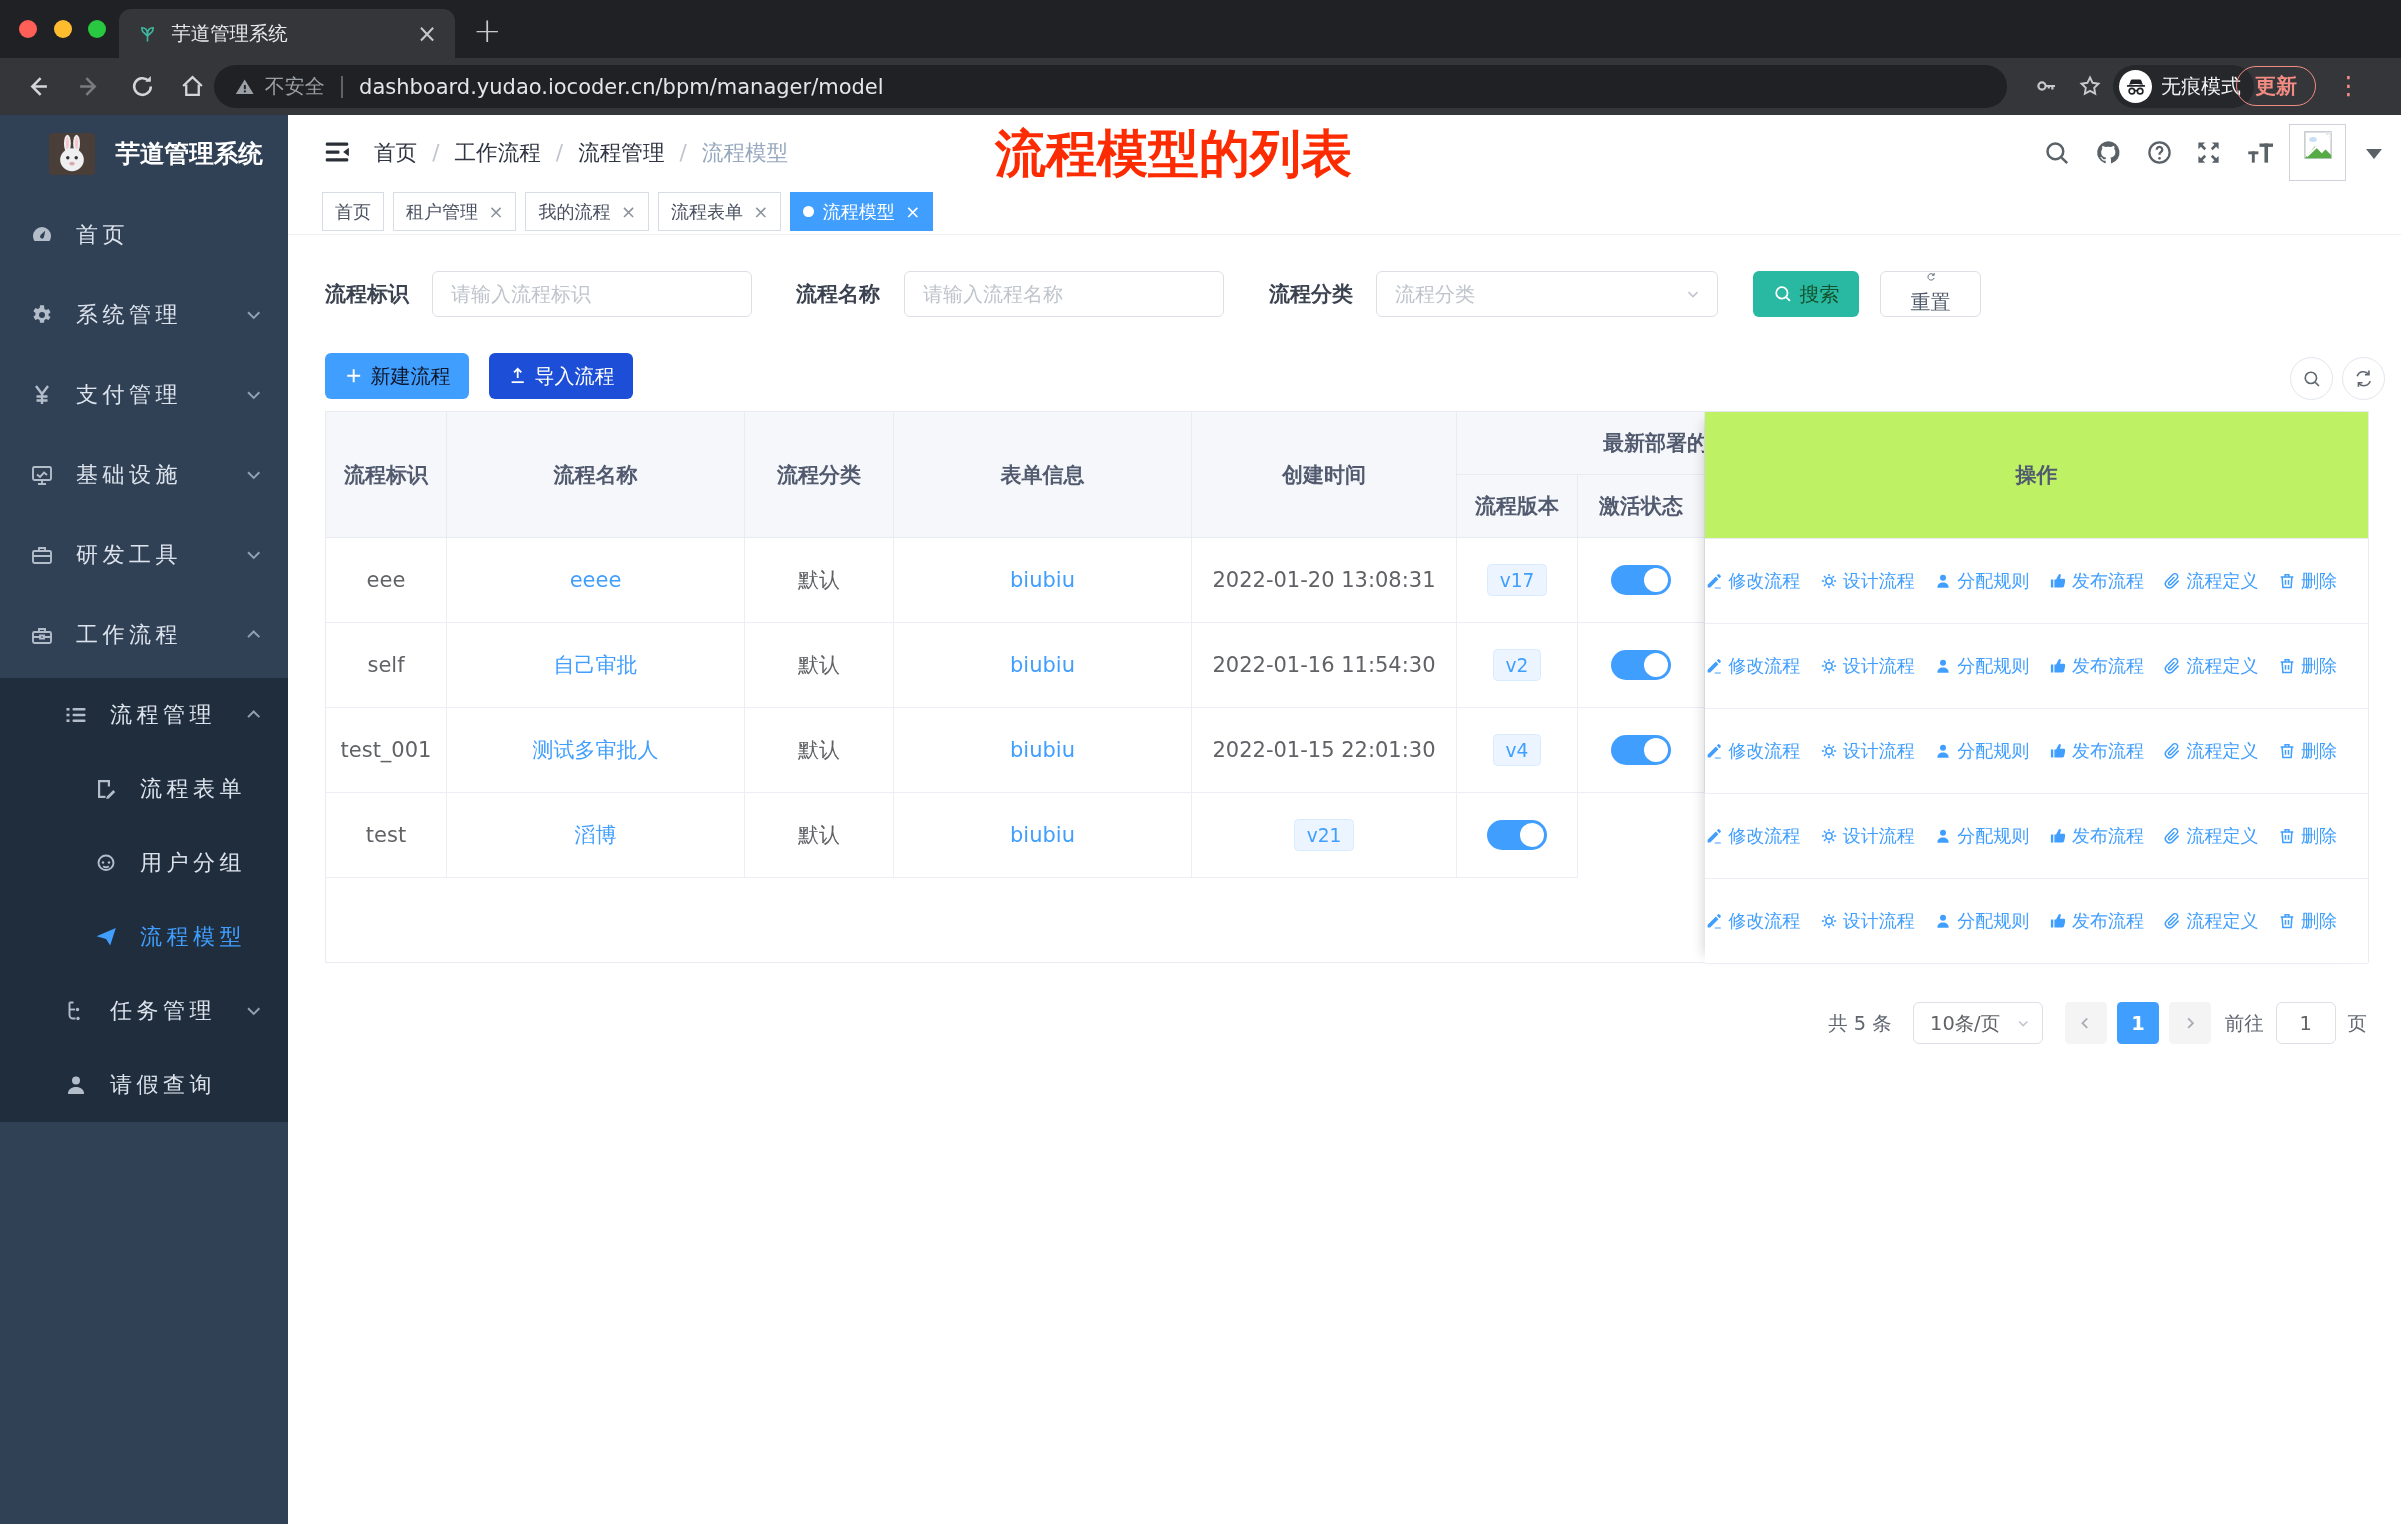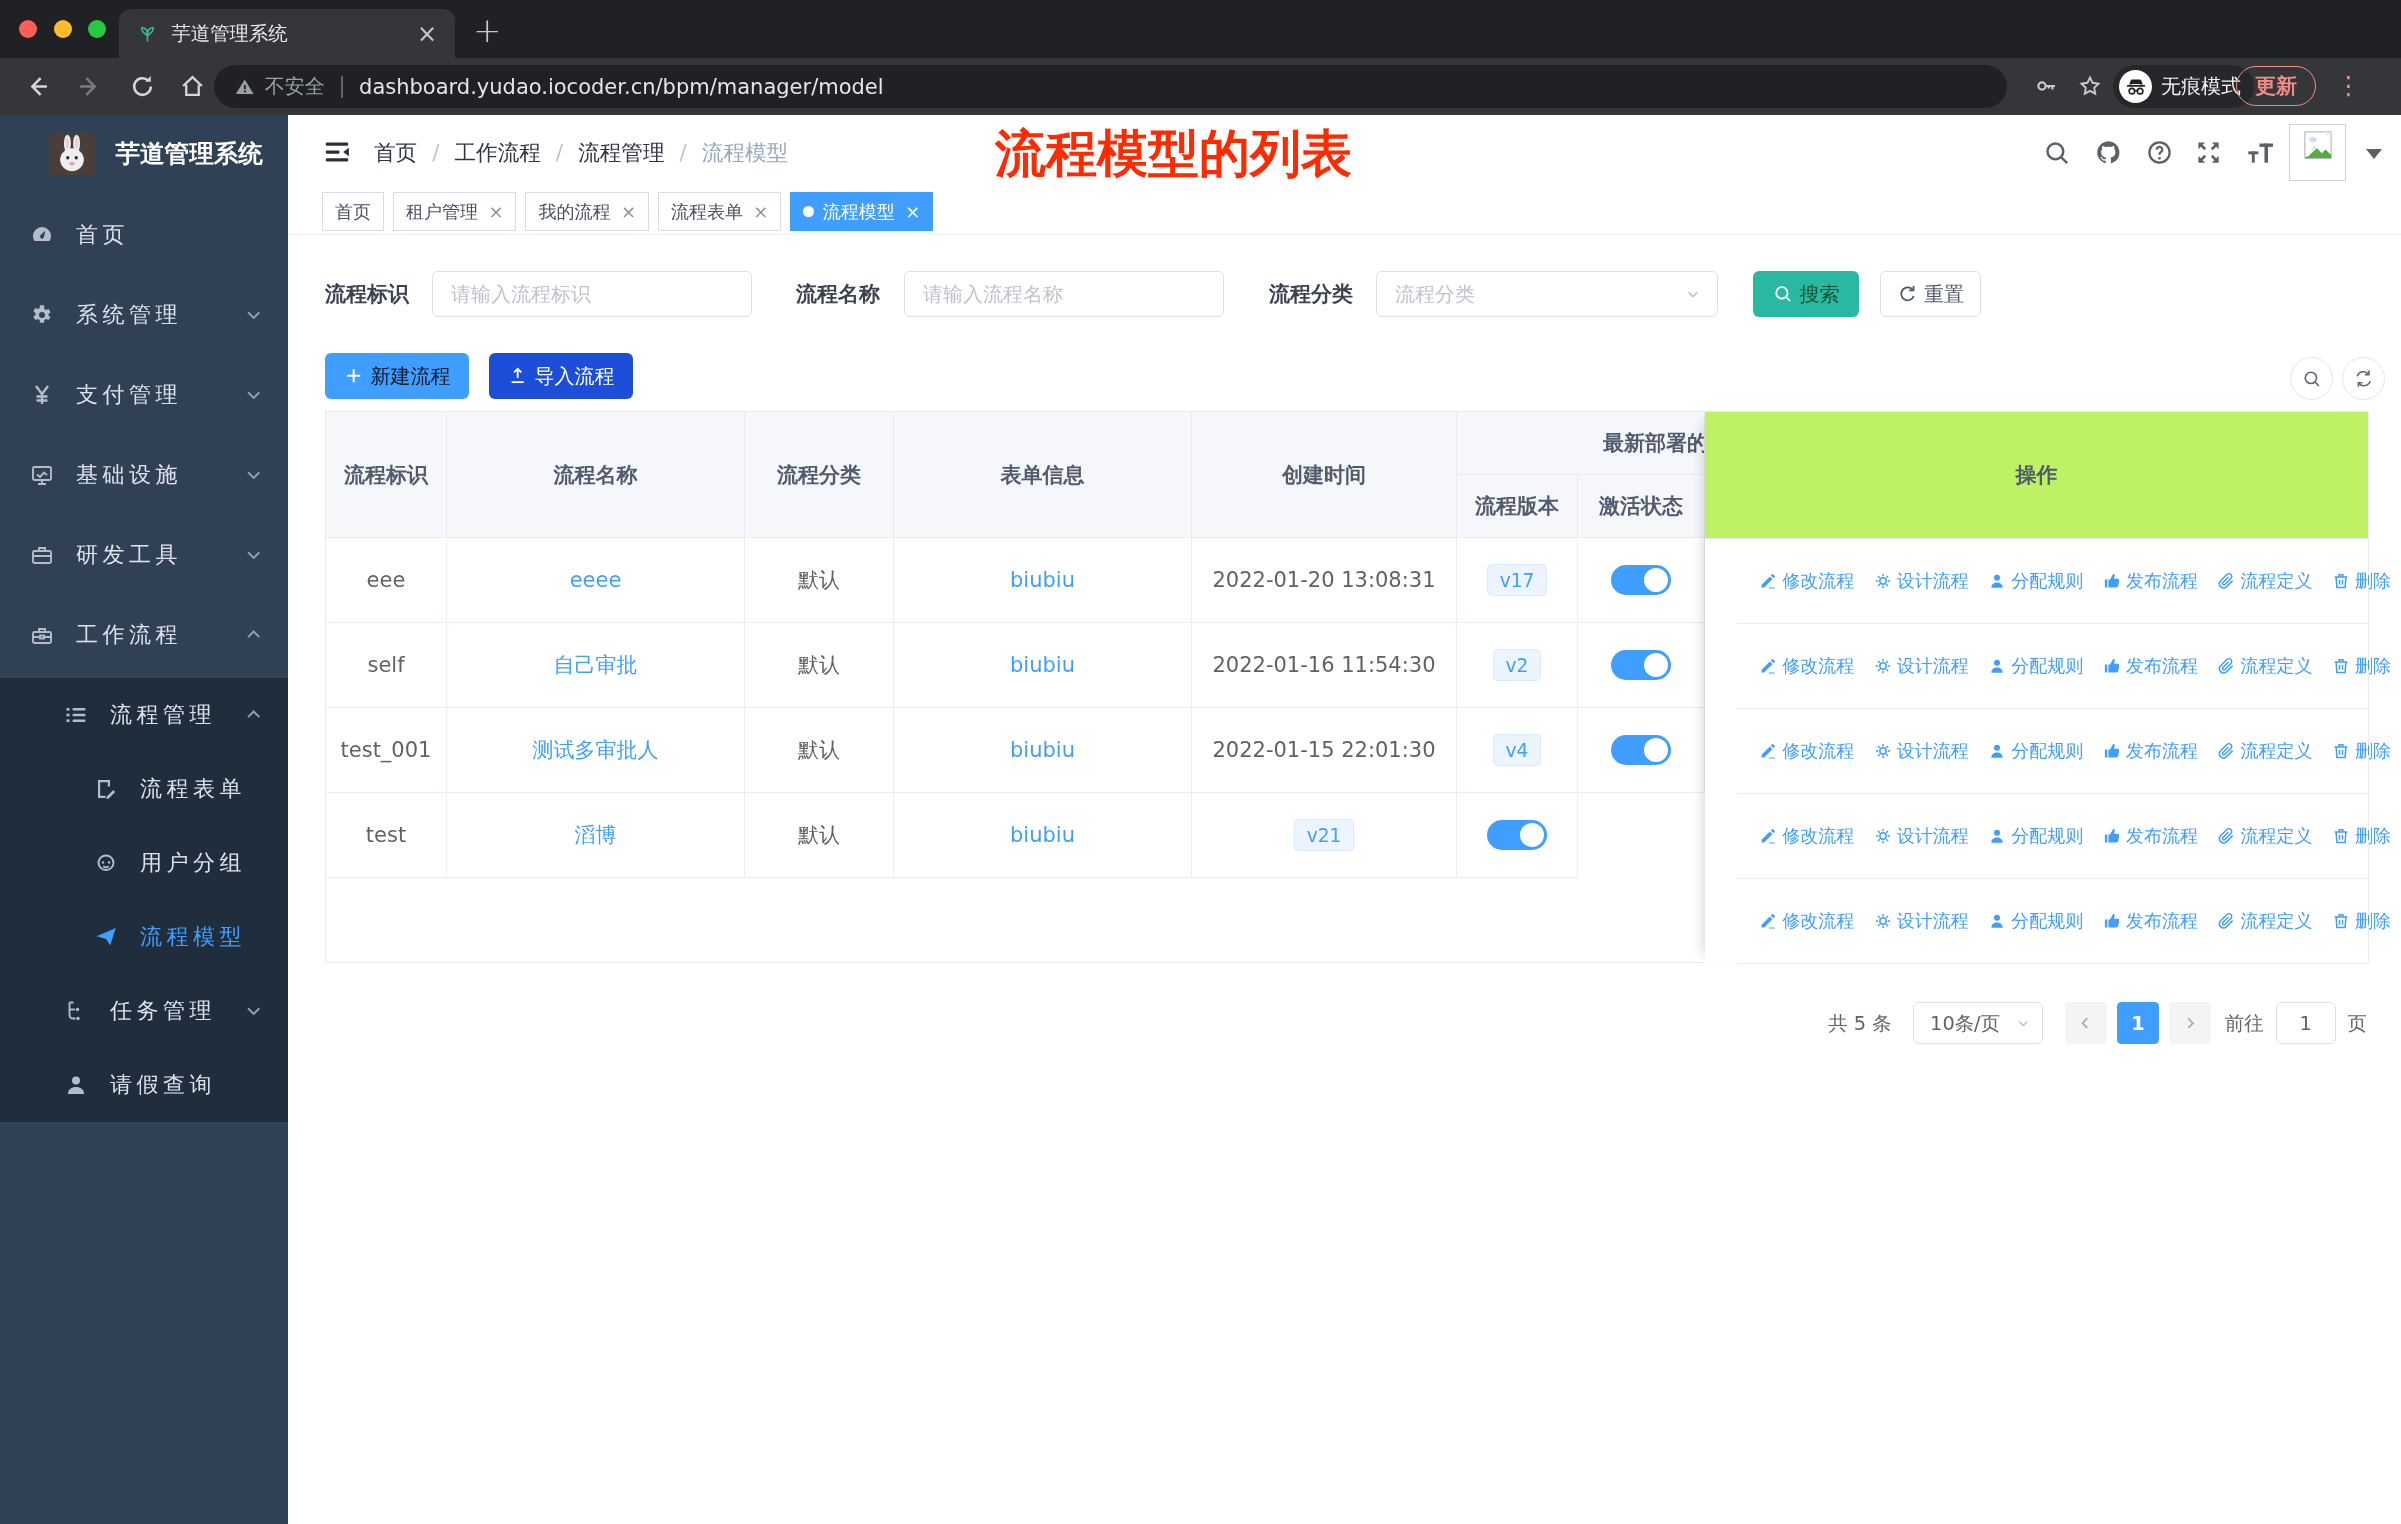--- a/index.html
+++ b/index.html
@@ -80,21 +80,21 @@
   
   .content { position: absolute; top: 235px; left: 288px; right: 0; bottom: 0; background: #fff; }
   .f-label { position: absolute; top: 36px; height: 46px; line-height: 46px; font-size: 21px; font-weight: bold; color: #3c4350; }
   .f-input { position: absolute; top: 36px; height: 46px; border: 1.5px solid #dcdfe6; border-radius: 6px; padding: 0 18px; font-size: 20px; color: #606266; background: #fff; font-family: inherit; }
   .f-input::placeholder { color: #bfc4cc; }
   .f-select { position: absolute; top: 36px; height: 46px; border: 1.5px solid #dcdfe6; border-radius: 6px; padding: 0 15px 0 18px; display: flex; align-items: center; justify-content: space-between; color: #bfc4cc; font-size: 20px; background: #fff; cursor: pointer; }
   .f-select svg { width: 18px; height: 18px; color: #c0c4cc; }
   .btn { position: absolute; top: 36px; height: 46px; border-radius: 6px; display: flex; align-items: center; justify-content: center; gap: 7.4px; font-size: 20px; cursor: pointer; border: none; font-family: inherit; }
   .btn svg { width: 19.4px; height: 19.4px; }
   .btn-search { left: 1465px; width: 106px; background: #29b8a2; color: #14532d; }
-  .btn-reset { left: 1592px; width: 101px; background: #fff; color: #4e5969; border: 1.5px solid #dcdfe6; }
+  .btn-reset { left: 1592px; width: 101px; background: #fff; color: #4e5969; border: 1.5px solid #dcdfe6; flex-direction: column; }
   .btn-create { top: 118px; left: 37px; width: 144px; background: #409eff; color: #0f172a; }
   .btn-import { top: 118px; left: 201px; width: 144px; background: #1d4ed8; color: #fff; }
   .circle-btn { position: absolute; top: 122px; width: 43px; height: 43px; border-radius: 50%; border: 1.5px solid #e2e6ec; background: #fff; color: #5f6670; display: flex; align-items: center; justify-content: center; cursor: pointer; }
   .circle-btn svg { width: 19.4px; height: 19.4px; }
 
   
   .table-wrap { position: absolute; left: 37px; top: 176px; width: 2044px; height: 552px; border: 1.5px solid #e8ebf1; }
   .tbl-left { position: absolute; left: 0; top: 0; width: 1379px; }
   .hdr-grid { display: grid; grid-template-columns: 121px 298px 149px 298px 265px 121px 127px; grid-template-rows: 63px 63px; background: #f5f7fa; }
   .hcell { border-right: 1.5px solid #e8ebf1; border-bottom: 1.5px solid #e8ebf1; display: flex; align-items: center; justify-content: center; font-size: 21px; font-weight: bold; color: #515a6e; }
@@ -102,21 +102,21 @@
   .hcell.group { grid-column: 6 / 8; overflow: hidden; justify-content: flex-start; white-space: nowrap; }
   .hcell.group span { padding-left: 146px; }
   .row-grid { display: grid; grid-template-columns: 121px 298px 149px 298px 265px 121px 127px; height: 85px; background: #fff; }
   .cell { border-right: 1.5px solid #ebeef5; border-bottom: 1.5px solid #ebeef5; display: flex; align-items: center; justify-content: center; font-size: 21px; color: #606266; overflow: hidden; }
   .cell.link { color: #409eff; cursor: pointer; }
   .badge { background: #ecf5ff; border: 1.5px solid #d9ecff; color: #409eff; border-radius: 4.5px; padding: 4.5px 12px; font-size: 18.6px; }
   .switch { width: 60px; height: 30px; border-radius: 15px; background: #409eff; position: relative; cursor: pointer; }
   .switch .knob { position: absolute; right: 3px; top: 3px; width: 24px; height: 24px; border-radius: 50%; background: #fff; }
   .op-panel { position: absolute; left: 1379px; top: 0; width: 663px; background: #fff; box-shadow: -10.4px 0 12px -9px rgba(0,0,0,0.18); }
   .op-head { height: 127px; background: #bef264; border-bottom: 1.5px solid #e8ebf1; display: flex; align-items: center; justify-content: center; font-size: 21px; font-weight: bold; color: #515a6e; }
-  .op-row { height: 85px; border-bottom: 1.5px solid #ebeef5; display: flex; align-items: center; padding-left: 22px; gap: 19.4px; margin-left: 32px; }
+  .op-row { height: 85px; border-bottom: 1.5px solid #ebeef5; display: flex; align-items: center; gap: 19.4px; }
   .action { display: inline-flex; align-items: center; gap: 5.2px; color: #409eff; font-size: 18px; white-space: nowrap; cursor: pointer; }
   .action svg { width: 18px; height: 18px; }
 
   
   .pagination { position: absolute; top: 767px; right: 34px; height: 42px; display: flex; align-items: center; font-size: 19.4px; color: #5f6670; }
   .pg-total { margin-right: 21px; }
   .pg-size { width: 130px; height: 42px; border: 1.5px solid #dcdfe6; border-radius: 6px; display: flex; align-items: center; justify-content: space-between; padding: 0 10.4px 0 16.4px; color: #606266; margin-right: 22px; cursor: pointer; }
   .pg-size svg { width: 16.4px; height: 16.4px; color: #c0c4cc; }
   .pg-btn { width: 42px; height: 42px; border-radius: 4.5px; background: #f4f4f5; color: #a8abb2; display: flex; align-items: center; justify-content: center; margin-right: 10.4px; cursor: pointer; }
   .pg-btn svg { width: 16.4px; height: 16.4px; }

